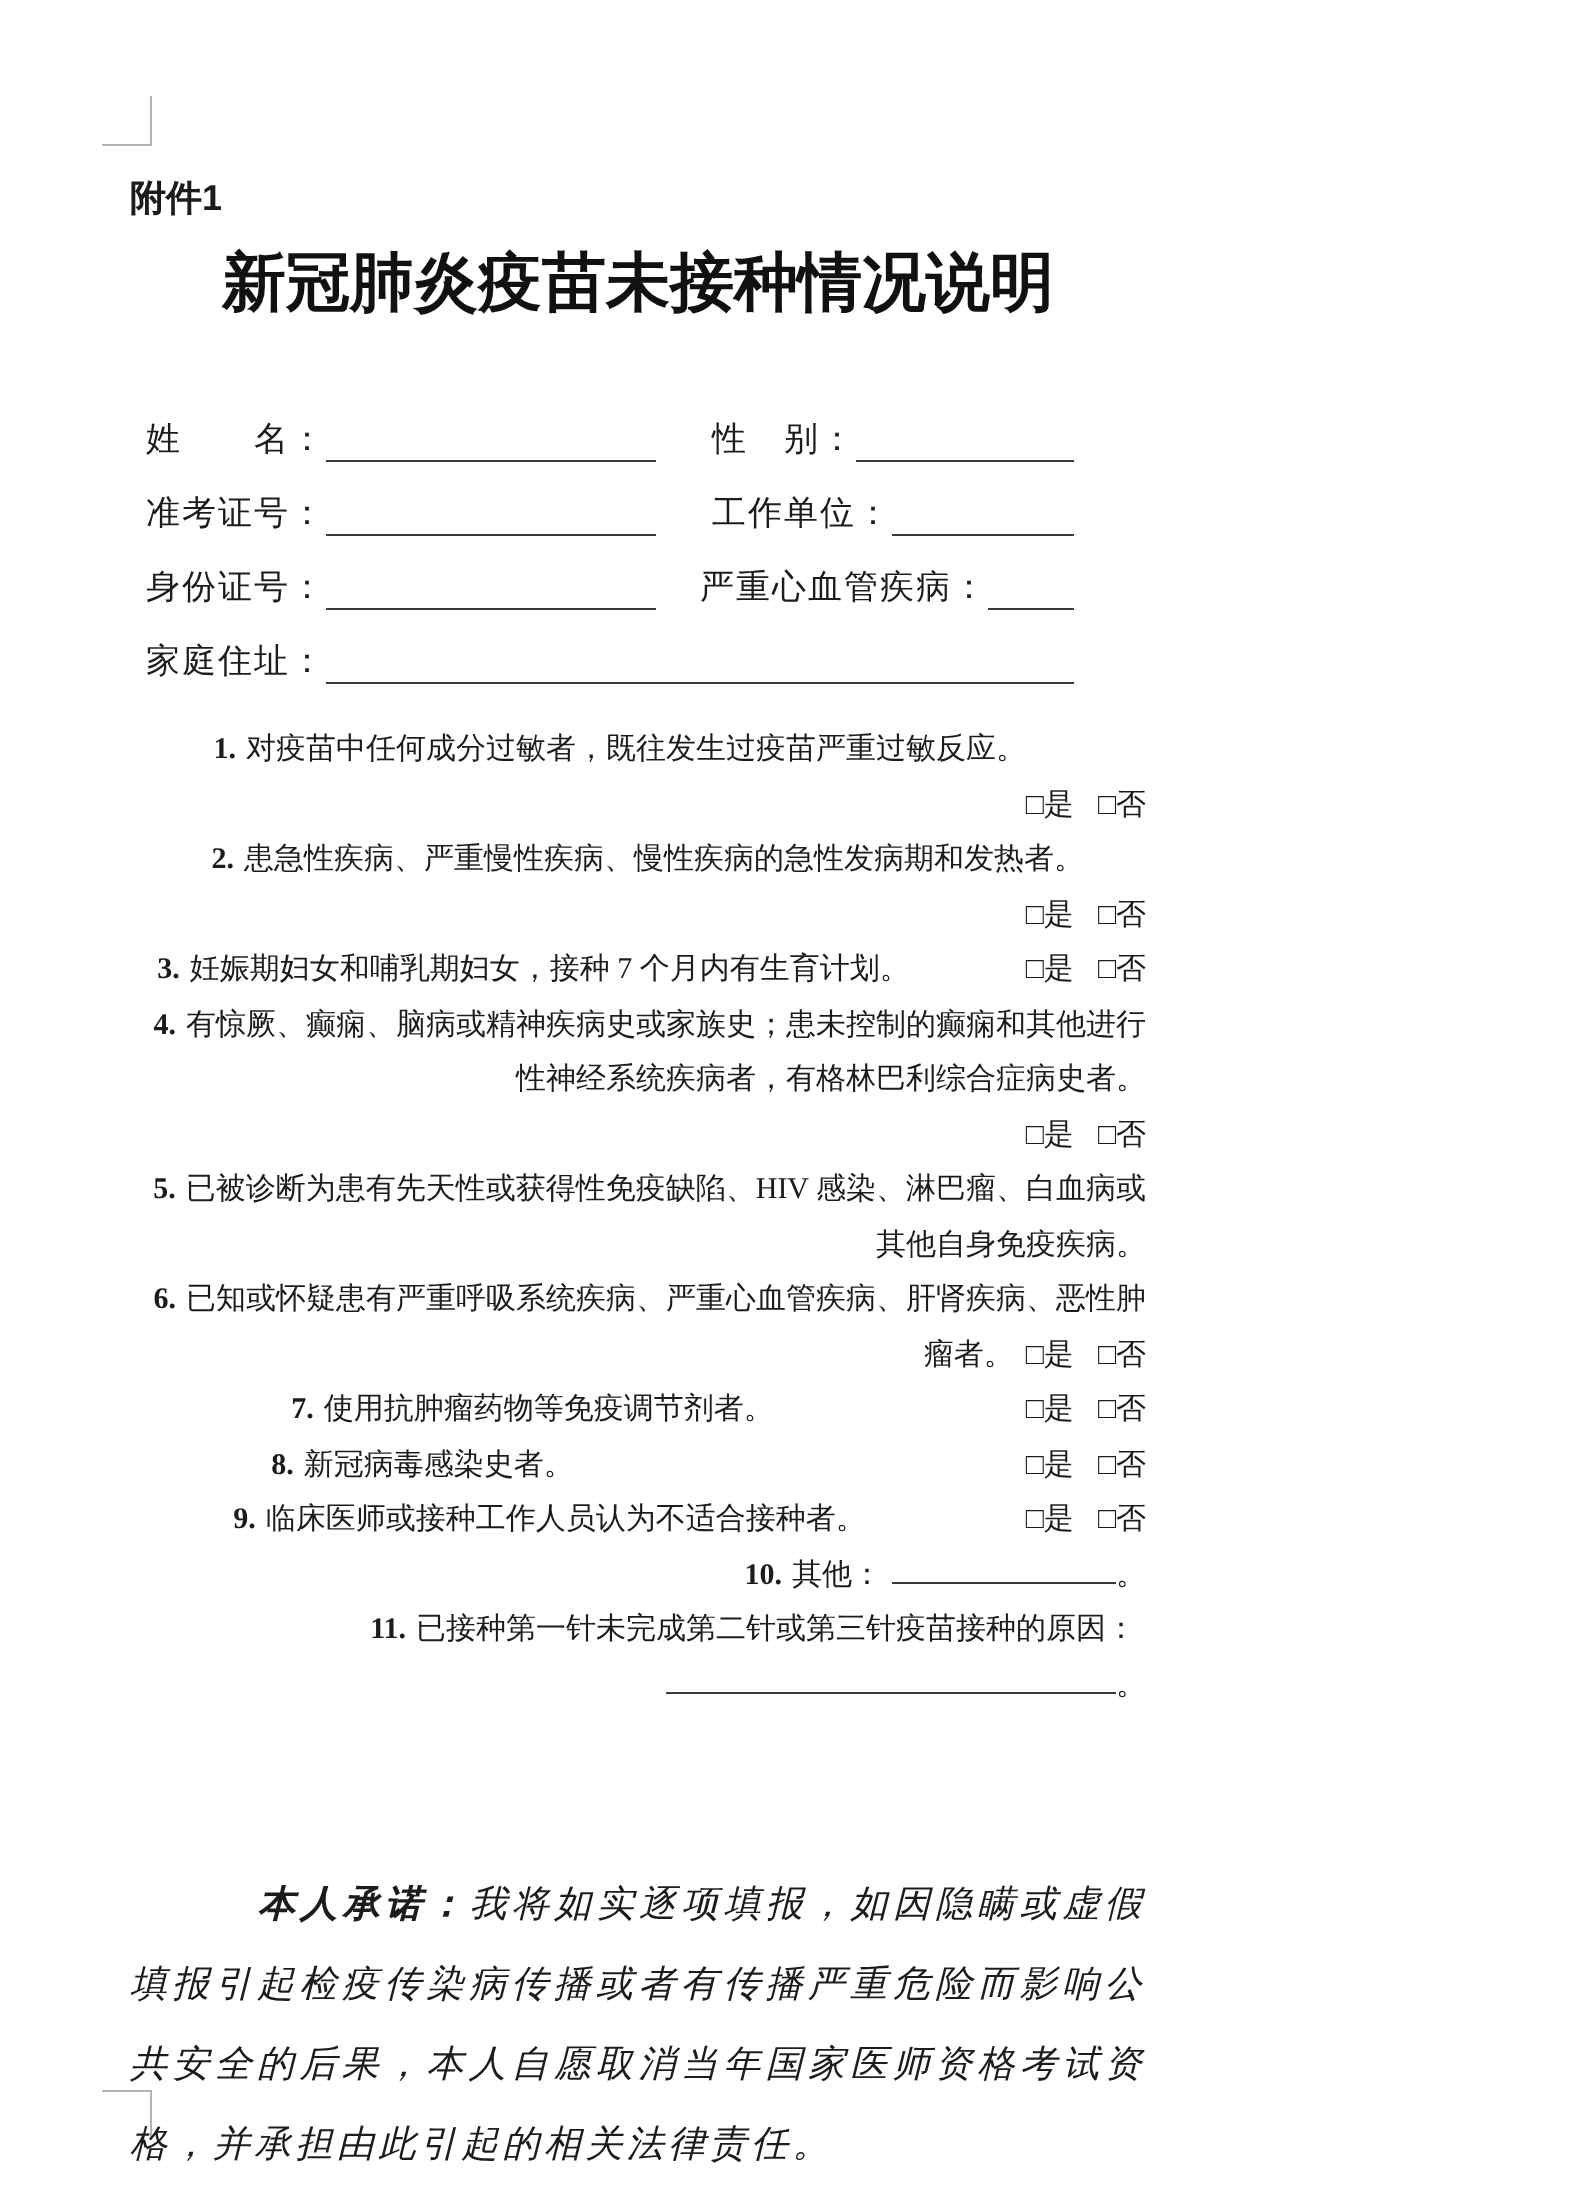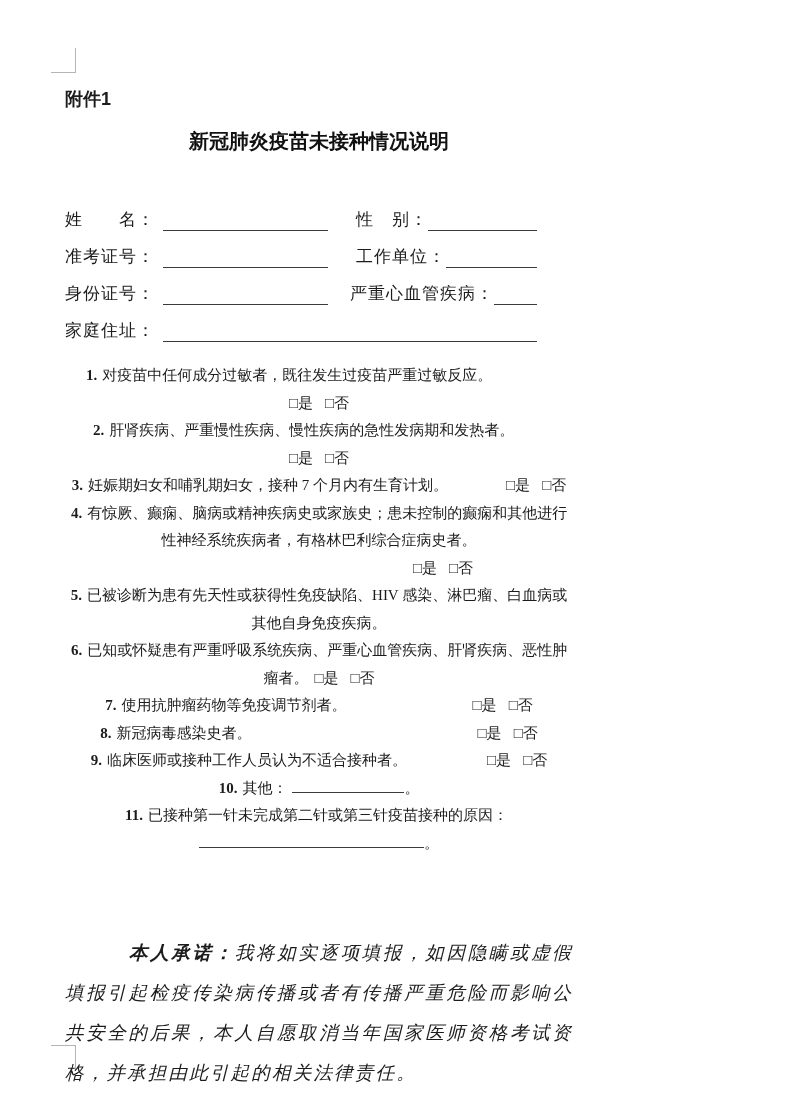--- a/index.html
+++ b/index.html
@@ -10,36 +10,36 @@
   
   .corner{position:absolute;width:24px;height:24px;}
   .corner.tl{left:51px;top:48px;border-right:1px solid #b5b5b5;border-bottom:1px solid #b5b5b5;}
   .corner.tr{left:717px;top:49px;border-left:1px solid #b5b5b5;border-bottom:1px solid #b5b5b5;}
   .corner.bl{left:51px;top:1045px;border-right:1px solid #b5b5b5;border-top:1px solid #b5b5b5;}
   .corner.br{left:717px;top:1045px;border-left:1px solid #b5b5b5;border-top:1px solid #b5b5b5;}
 
   .attachment{margin-top:86px;font-family:"Liberation Sans","DejaVu Sans",sans-serif;
               font-weight:bold;font-size:18px;line-height:26px;}
   .title{margin:8px 0 0 0;text-align:center;font-family:"Liberation Sans","DejaVu Sans",sans-serif;
-         font-weight:bold;font-size:20px;line-height:42px;color:#111;}
+         font-weight:bold;font-size:32px;line-height:42px;color:#111;}
 
   
   .form-area{margin-top:32px;padding-right:36px;}
-  .fr{display:flex;align-items:flex-end;height:37px;font-size:17px;}
+  .fr{display:flex;align-items:flex-end;height:37px;font-size:17px;text-align:right;}
   .flabel{white-space:nowrap;letter-spacing:1px;}
   .flabel.w95{display:inline-block;width:98px;}
   .blank{display:inline-block;border-bottom:1px solid #3a3a3a;height:24px;}
   .blank.w-fixed{width:165px;}
   .blank.grow{flex:1;}
   .ml28{margin-left:28px;}
   .ml22{margin-left:22px;}
 
   
   .questions{margin-top:20px;font-size:15px;line-height:27.5px;}
-  .q{text-align:center;}
+  .q{text-align:right;}
   .q-num{font-weight:bold;margin-right:5px;}
   .spacer{display:inline-block;height:1px;}
   .q-1 .spacer{width:60px}.q-2 .spacer{width:31px}.q-3 .spacer{width:58px}
   .q-4 .spacer{width:248px}.q-6 .spacer{width:6px}
   .q-7 .spacer{width:126px}.q-8 .spacer{width:226px}.q-9 .spacer{width:80px}
   .q-10 .spacer{width:5px}.q-11 .spacer{width:5px}
   .q-5 .q-answer{display:block;padding-left:48px;}
   .q-answer{white-space:nowrap;}
   .cb{cursor:default;}
   .cb + .cb{margin-left:12px;}
@@ -94,21 +94,21 @@
         <span class="blank grow"></span>
       </div>
       <div class="fr">
         <span class="flabel w95">家庭住址：</span>
         <span class="blank grow"></span>
       </div>
     </div>
 
     <div class="questions" id="questions">
         <div class="q q-1"><span class="q-num">1.</span><span class="q-text">对疫苗中任何成分过敏者，既往发生过疫苗严重过敏反应。</span><span class="spacer"></span><span class="q-answer"><span class="cb">□是</span><span class="cb">□否</span></span></div>
-        <div class="q q-2"><span class="q-num">2.</span><span class="q-text">肝肾疾病、严重慢性疾病、慢性疾病的急性发病期和发热者。</span><span class="spacer"></span><span class="q-answer"><span class="cb">□是</span><span class="cb">□否</span></span></div>
+        <div class="q q-2"><span class="q-num">2.</span><span class="q-text">患急性疾病、严重慢性疾病、慢性疾病的急性发病期和发热者。</span><span class="spacer"></span><span class="q-answer"><span class="cb">□是</span><span class="cb">□否</span></span></div>
         <div class="q q-3"><span class="q-num">3.</span><span class="q-text">妊娠期妇女和哺乳期妇女，接种 7 个月内有生育计划。</span><span class="spacer"></span><span class="q-answer"><span class="cb">□是</span><span class="cb">□否</span></span></div>
         <div class="q q-4"><span class="q-num">4.</span><span class="q-text">有惊厥、癫痫、脑病或精神疾病史或家族史；患未控制的癫痫和其他进行性神经系统疾病者，有格林巴利综合症病史者。</span><span class="spacer"></span><span class="q-answer"><span class="cb">□是</span><span class="cb">□否</span></span></div>
         <div class="q q-5"><span class="q-num">5.</span><span class="q-text">已被诊断为患有先天性或获得性免疫缺陷、HIV 感染、淋巴瘤、白血病或其他自身免疫疾病。</span></div>
         <div class="q q-6"><span class="q-num">6.</span><span class="q-text">已知或怀疑患有严重呼吸系统疾病、严重心血管疾病、肝肾疾病、恶性肿瘤者。</span><span class="spacer"></span><span class="q-answer"><span class="cb">□是</span><span class="cb">□否</span></span></div>
         <div class="q q-7"><span class="q-num">7.</span><span class="q-text">使用抗肿瘤药物等免疫调节剂者。</span><span class="spacer"></span><span class="q-answer"><span class="cb">□是</span><span class="cb">□否</span></span></div>
         <div class="q q-8"><span class="q-num">8.</span><span class="q-text">新冠病毒感染史者。</span><span class="spacer"></span><span class="q-answer"><span class="cb">□是</span><span class="cb">□否</span></span></div>
         <div class="q q-9"><span class="q-num">9.</span><span class="q-text">临床医师或接种工作人员认为不适合接种者。</span><span class="spacer"></span><span class="q-answer"><span class="cb">□是</span><span class="cb">□否</span></span></div>
         <div class="q q-10"><span class="q-num">10.</span><span class="q-text">其他：</span><span class="spacer"></span><span class="q-blank"></span><span>。</span></div>
         <div class="q q-11"><span class="q-num">11.</span><span class="q-text">已接种第一针未完成第二针或第三针疫苗接种的原因：</span><span class="spacer"></span><span class="q-blank"></span><span>。</span></div>
       </div>

